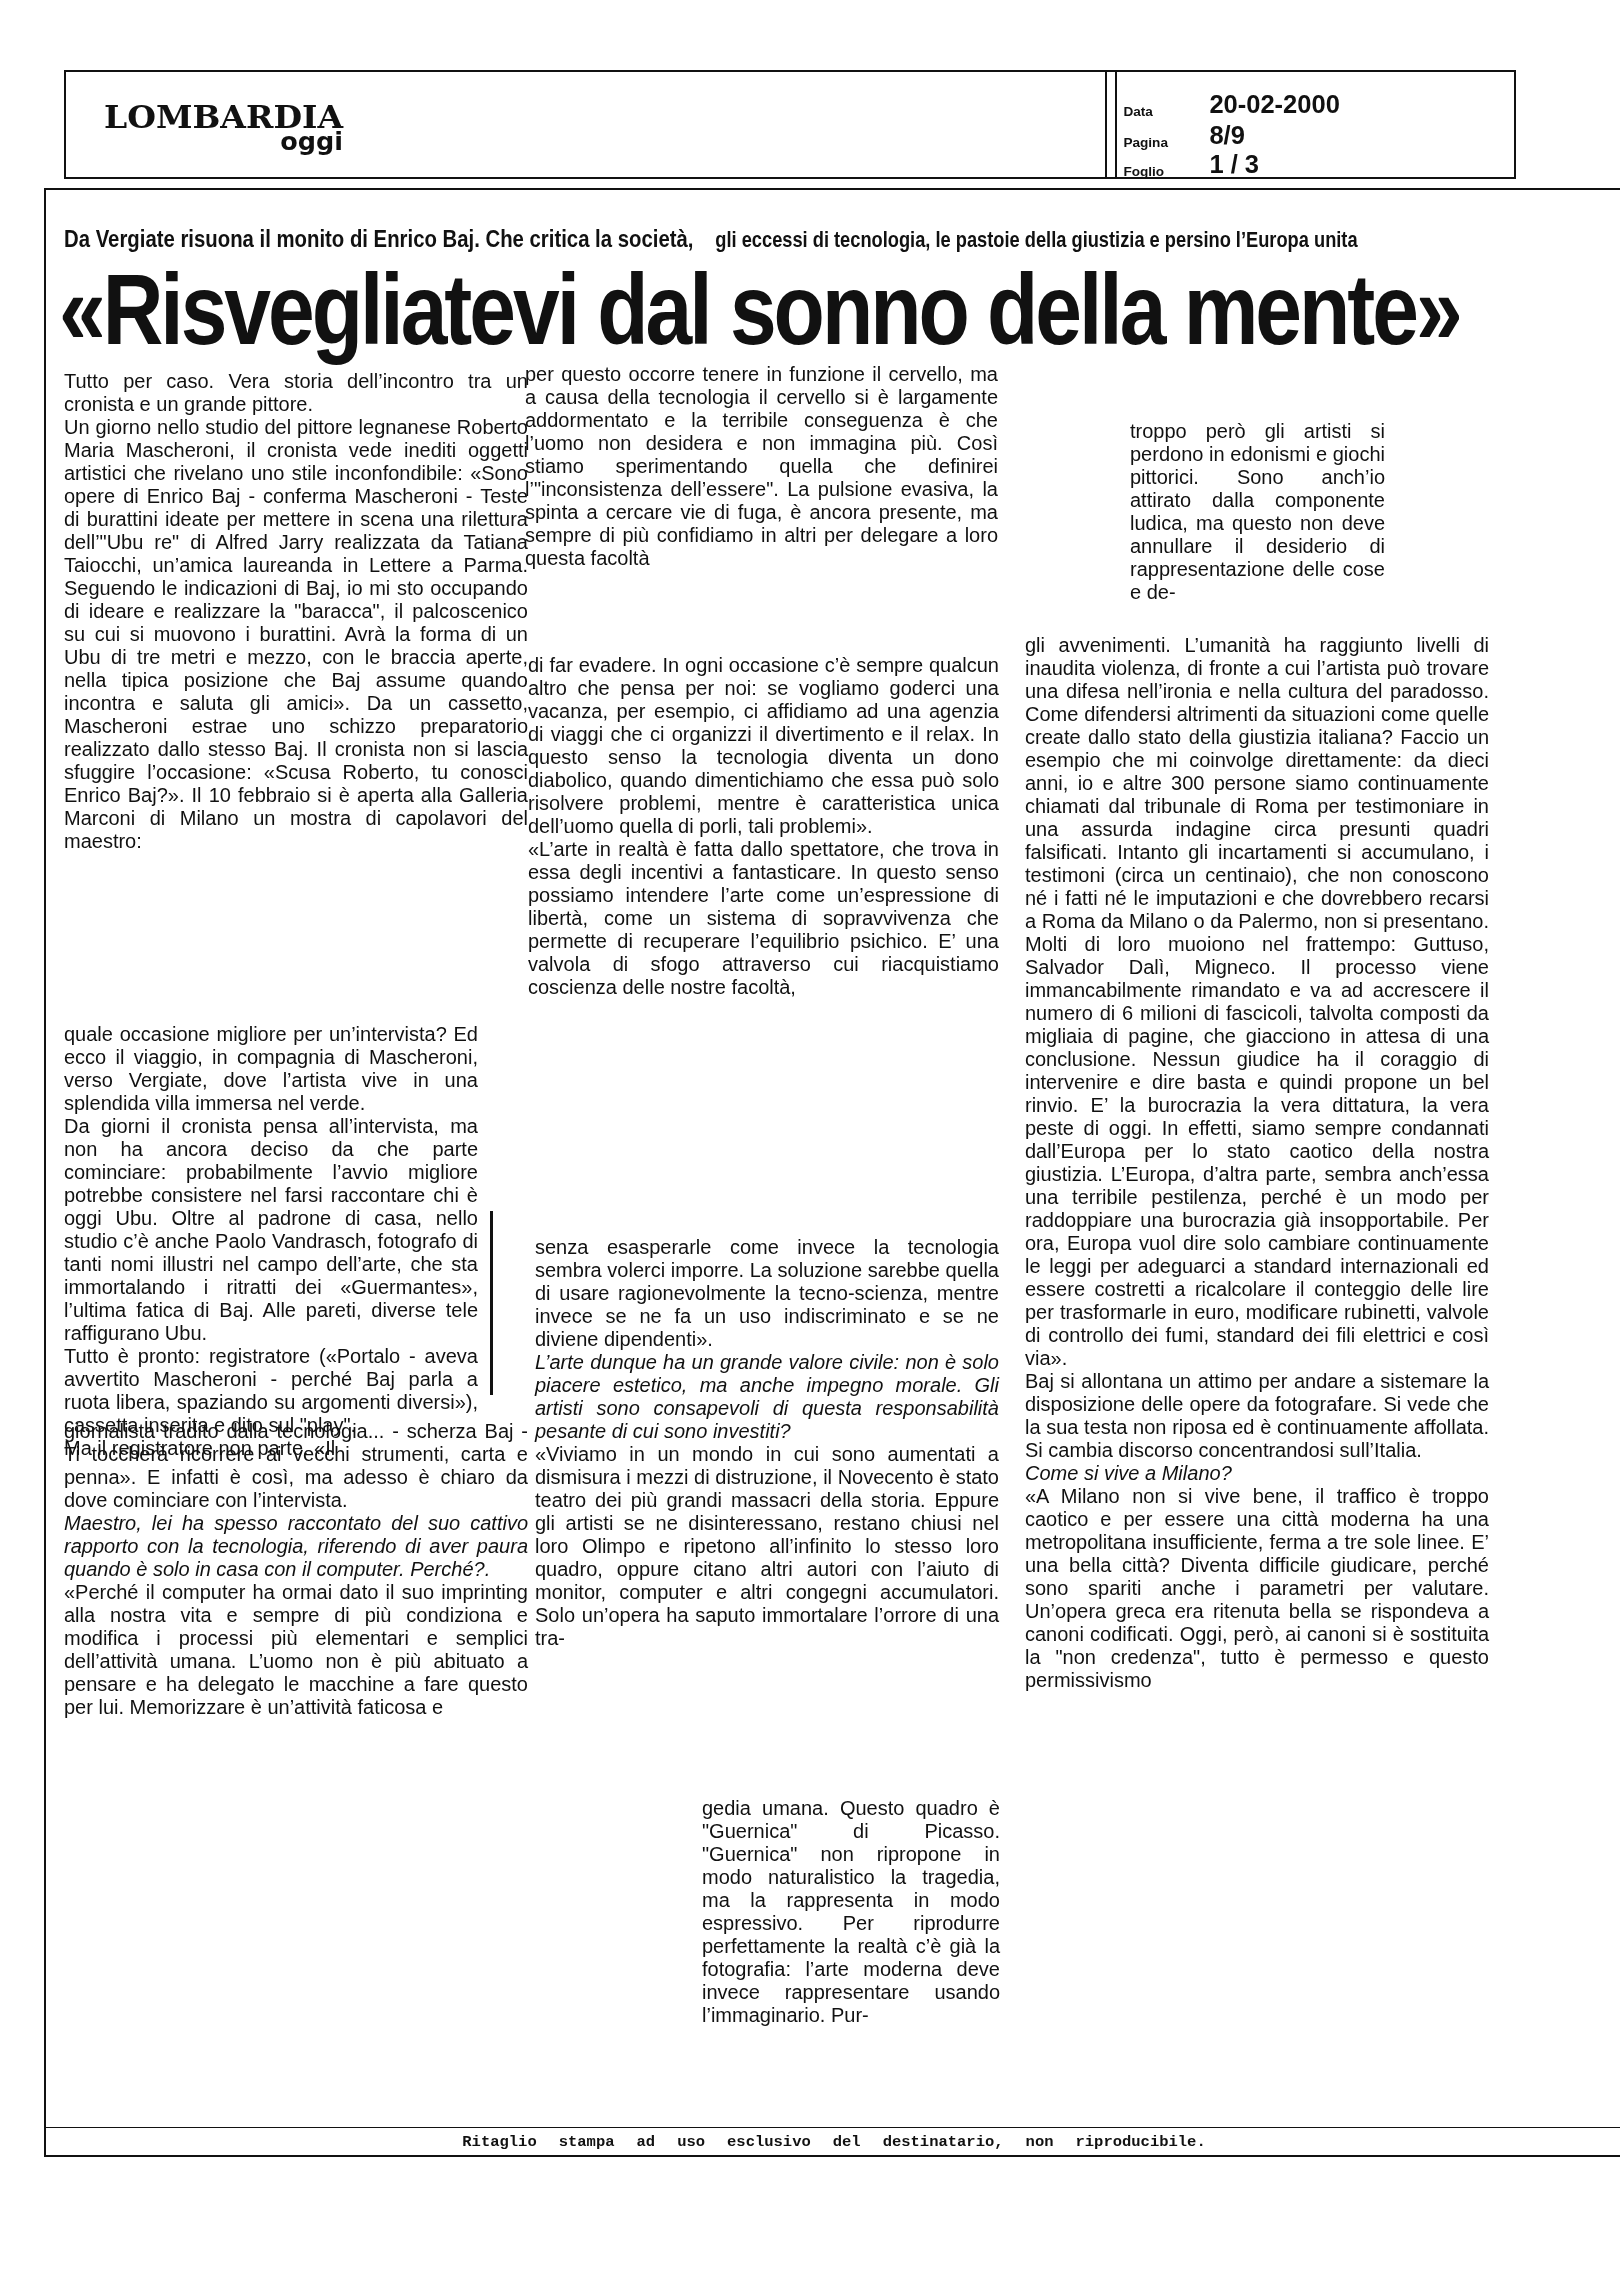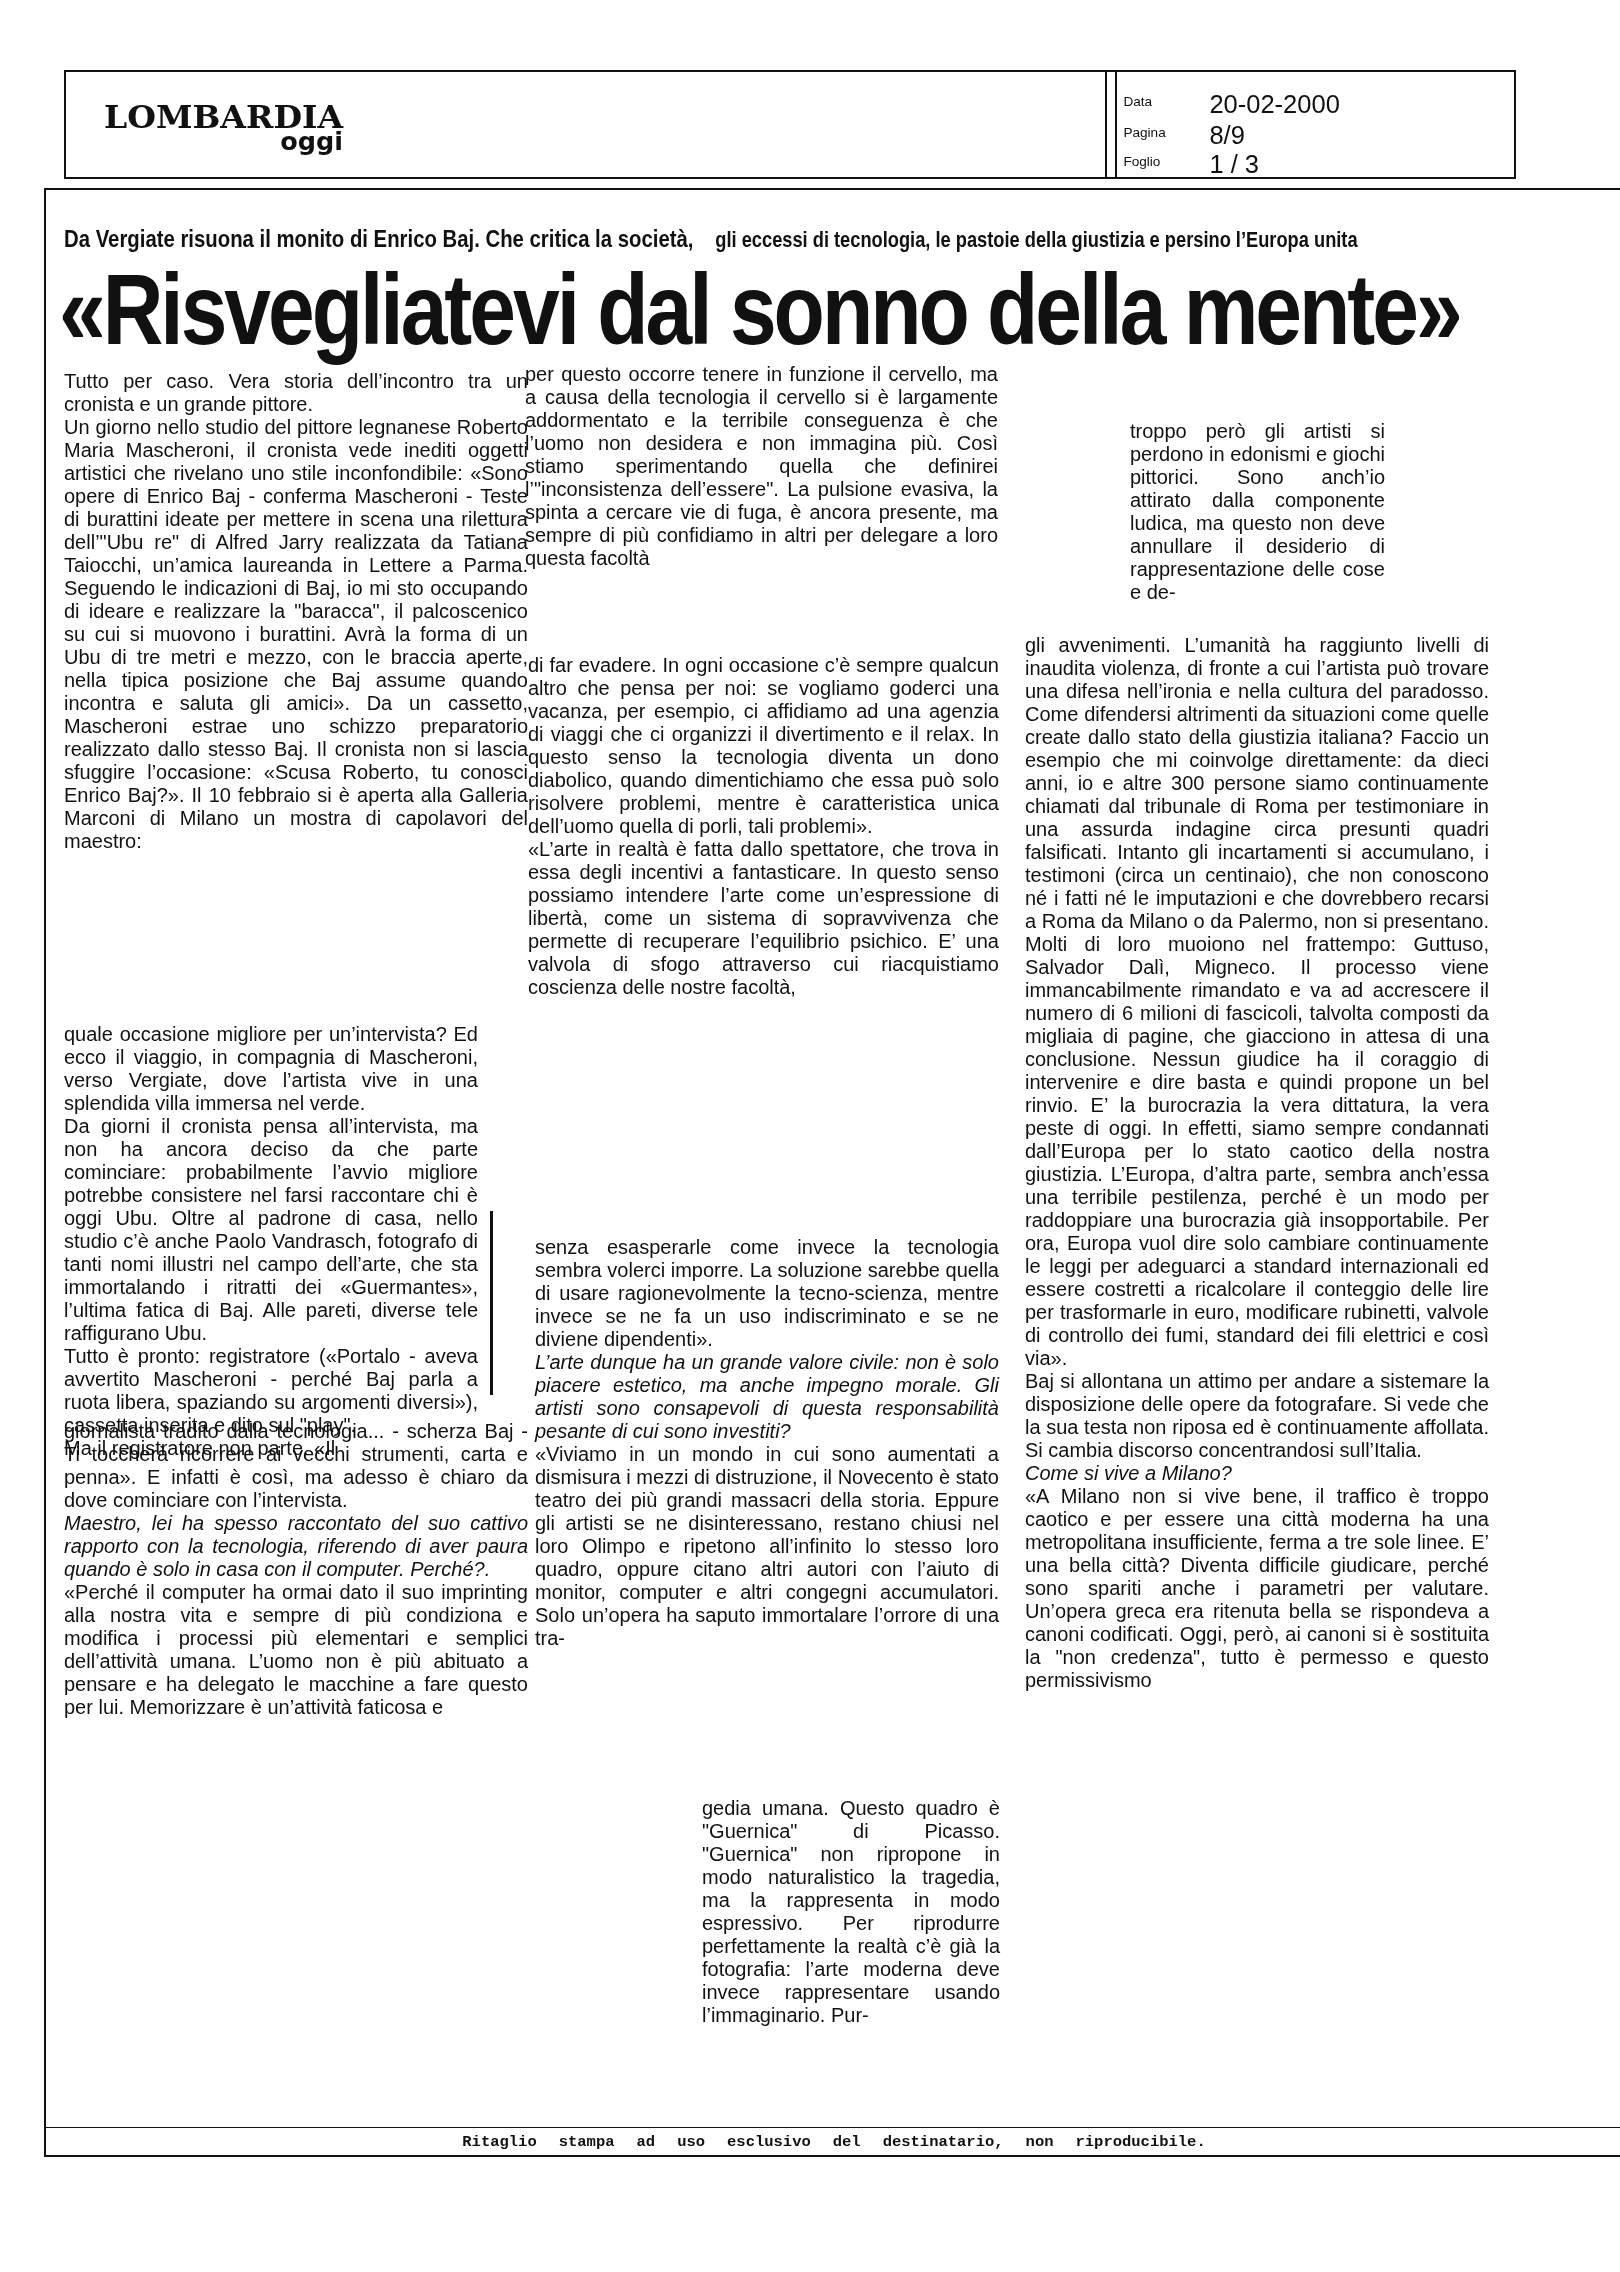--- a/index.html
+++ b/index.html
@@ -4,21 +4,21 @@
 <style>
   html, body { margin:0; padding:0; background:#ffffff; }
   body { width:1620px; height:2273px; position:relative; overflow:hidden; color:#111; font-family:"Liberation Sans", sans-serif; }
 
   .header-box { position:absolute; left:44px; top:70px; width:1053px; height:109px; border:2.7px solid #111; box-sizing:border-box;margin-left:20px; }
   .meta-box { position:absolute; left:1105px; top:70px; width:411px; height:109px; border:2.7px solid #111; box-sizing:border-box; }
   .logo { position:absolute; left:38px; top:29px; font-family:"DejaVu Serif", serif; font-weight:bold; line-height:1; }
   .logo-top { font-size:33px; letter-spacing:0px; transform:scaleY(0.95); }
   .logo-bottom { font-family:"DejaVu Sans", sans-serif; font-weight:bold; font-size:25.5px; text-align:right; margin-top:-5.5px; }
 
-  .meta-row { position:absolute; left:16.4px; display:flex; align-items:center; }
+  .meta-row { position:absolute; left:16.4px; display:flex; align-items:flex-end;font-weight:bold; }
   .meta-label { width:86px; font-size:13.6px; }
   .meta-value { font-size:25.5px;margin-top:7px; }
 
   .article-box { position:absolute; left:44px; top:188px; width:1580px; height:1969px; border:2.7px solid #111; box-sizing:border-box; }
   .kicker { position:absolute; left:18px; top:35px; font-family:"Liberation Sans Narrow","Liberation Sans", sans-serif; font-weight:bold; font-size:24.5px; white-space:nowrap; transform:scaleX(0.83); transform-origin:left top; }
   .headline { position:absolute; left:12.7px; top:62px; font-family:"Liberation Sans", sans-serif; font-weight:bold; font-size:100px; letter-spacing:-3.6px; white-space:nowrap; transform:scaleX(0.84); transform-origin:left top; line-height:1.15; }
 
   .col { position:absolute; font-family:"Liberation Sans", sans-serif; font-size:20px; line-height:23px; text-align:justify; }
   .col p { margin:0; }
   .it { font-style:italic; }

